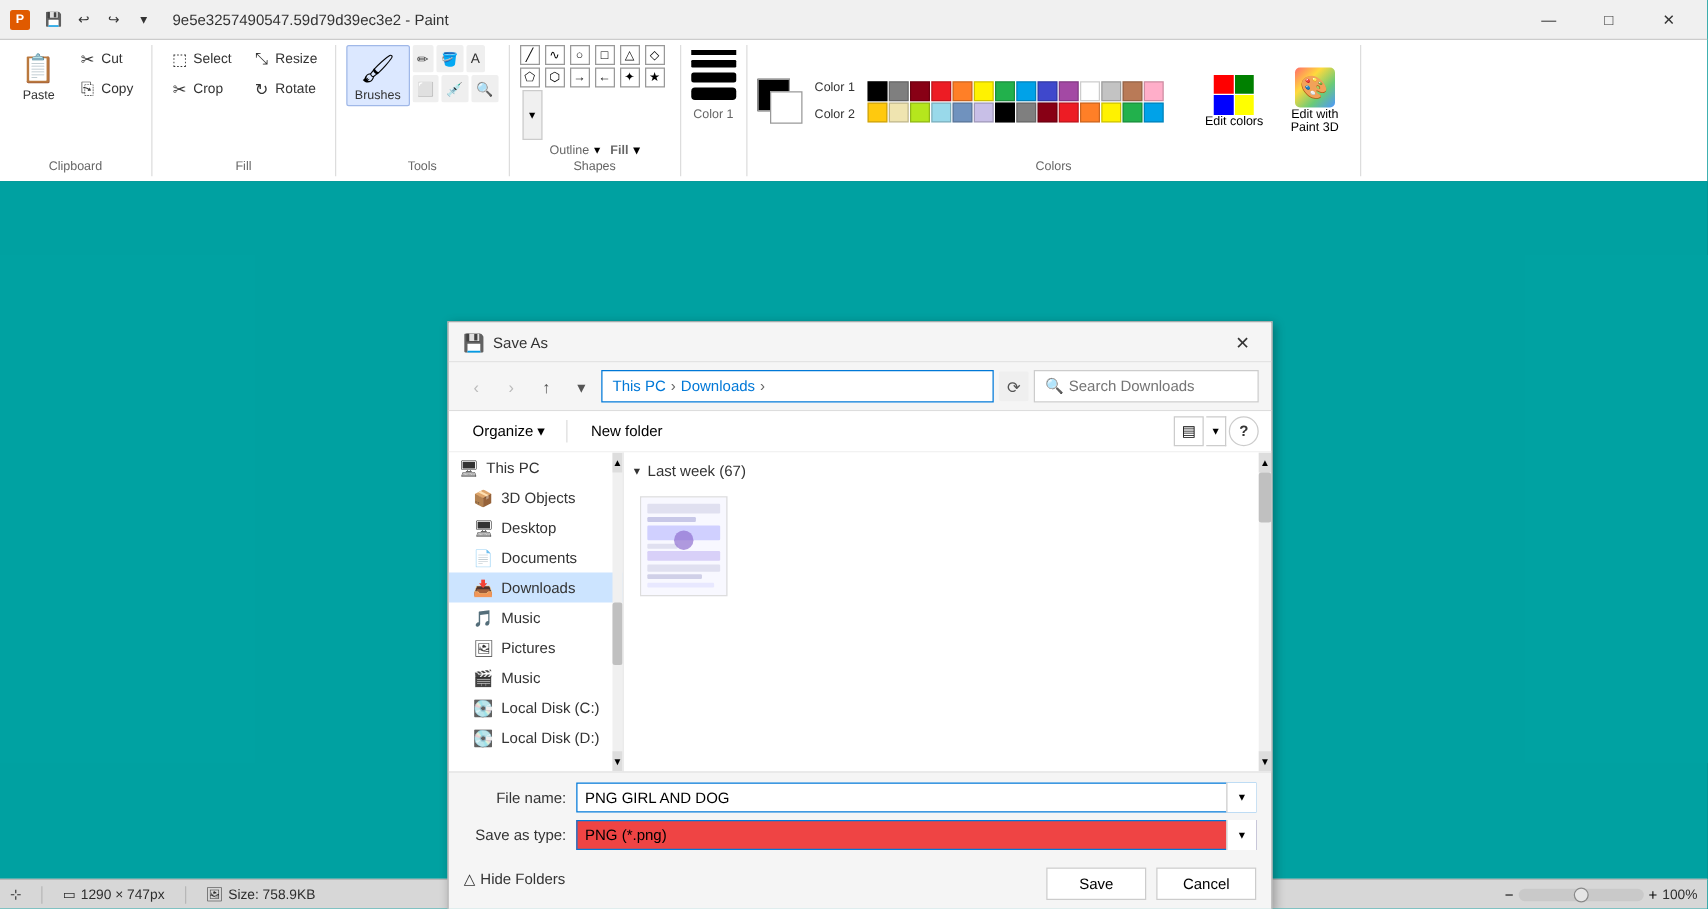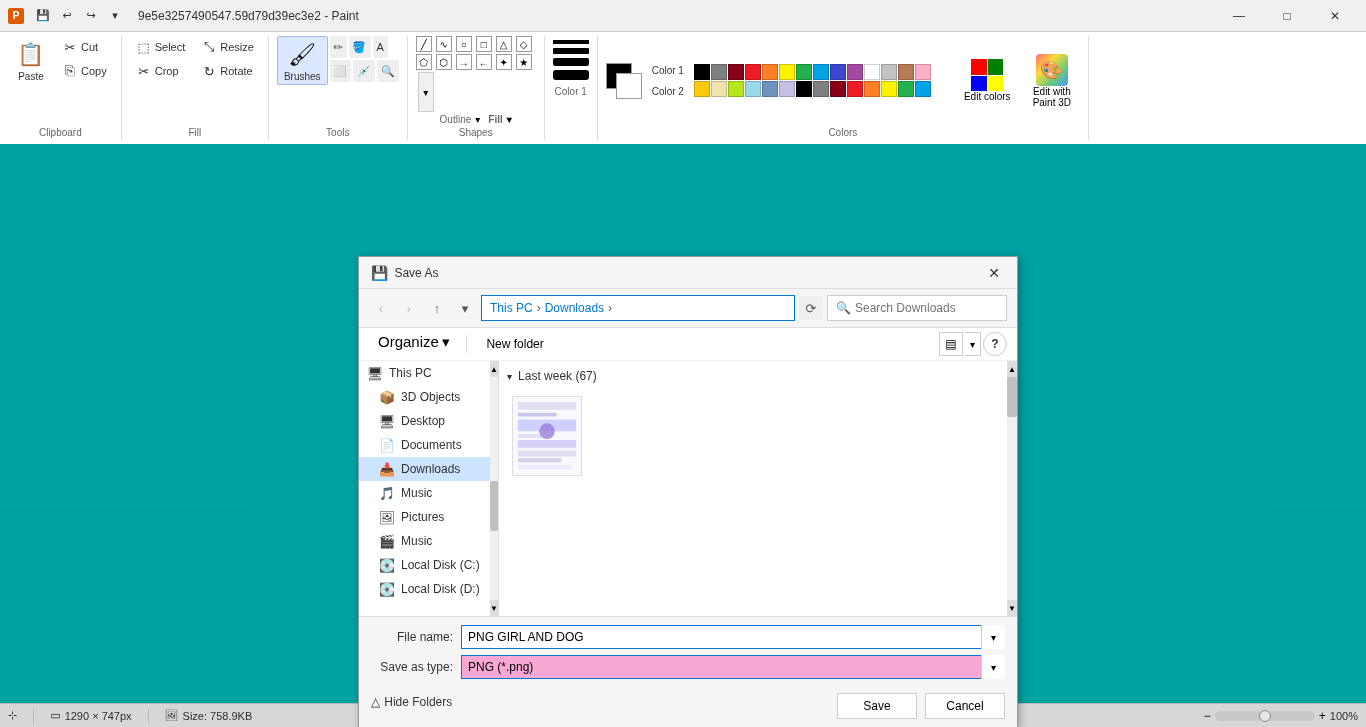--- a/index.html
+++ b/index.html
@@ -54,21 +54,21 @@
     .breadcrumb { flex: 1; height: 26px; background: white; border: 1px solid #0078d7; display: flex; align-items: center; padding: 0 8px; gap: 4px; font-size: 12px; }
     .breadcrumb-item { color: #0078d7; cursor: pointer; }
     .breadcrumb-sep { color: #666; }
     .dialog-refresh { width: 24px; height: 24px; display: flex; align-items: center; justify-content: center; cursor: pointer; font-size: 13px; color: #555; border: 1px solid transparent; border-radius: 2px; }
     .dialog-search { height: 26px; width: 180px; border: 1px solid #ccc; display: flex; align-items: center; padding: 0 8px; gap: 4px; background: white; }
     .dialog-search input { border: none; outline: none; font-size: 12px; width: 100%; color: #999; }
     .dialog-search-icon { color: #666; font-size: 12px; }
 
     
     .dialog-toolbar2 { display: flex; align-items: center; gap: 8px; padding: 4px 10px; background: white; border-bottom: 1px solid #eee; }
-    .organize-btn { display: flex; gap: 3px; height: 24px; padding: 0 8px; cursor: pointer; font-size: 15px; border: 1px solid transparent; border-radius: 2px; }
+    .organize-btn { display: flex; align-items: center; gap: 3px; height: 24px; padding: 0 8px; cursor: pointer; font-size: 12px; border: 1px solid transparent; border-radius: 2px; }
     .new-folder-btn { height: 24px; padding: 0 10px; font-size: 12px; cursor: pointer; background: transparent; border: 1px solid transparent; border-radius: 2px; }
     .view-btn { width: 24px; height: 24px; border: 1px solid #ccc; background: white; cursor: pointer; display: flex; align-items: center; justify-content: center; font-size: 12px; }
     .view-dropdown { width: 16px; height: 24px; border: 1px solid #ccc; border-left: none; background: white; cursor: pointer; display: flex; align-items: center; justify-content: center; font-size: 10px; }
     .help-btn { width: 24px; height: 24px; border: 1px solid #ccc; border-radius: 12px; background: transparent; cursor: pointer; display: flex; align-items: center; justify-content: center; font-size: 12px; font-weight: bold; color: #333; margin-left: auto; }
 
     
     .dialog-body { display: flex; height: 255px; }
     .dialog-sidebar { width: 140px; border-right: 1px solid #ddd; overflow-y: auto; background: white; position: relative; }
     .dialog-sidebar::-webkit-scrollbar { width: 8px; }
     .dialog-sidebar::-webkit-scrollbar-track { background: #f0f0f0; }
@@ -457,21 +457,21 @@
           <div class="form-row">
             <span class="form-label">File name:</span>
             <div class="form-input-container">
               <input type="text" class="form-input" value="PNG GIRL AND DOG" style="">
               <button class="form-dropdown">▾</button>
             </div>
           </div>
           <div class="form-row">
             <span class="form-label">Save as type:</span>
             <div class="form-input-container">
-              <input type="text" class="form-input" value="PNG (*.png)" readonly="" style="background: #f9a8d4;">
+              <input type="text" class="form-input" value="PNG (*.png)" readonly="" style="background: #ef4444;">
               <button class="form-dropdown">▾</button>
             </div>
           </div>
           <div style="display:flex;justify-content:space-between;align-items:center;margin-top:4px;">
             <div class="hide-folders">
               <span>△</span>
               <span>Hide Folders</span>
             </div>
             <div class="dialog-buttons">
               <button class="btn-save">Save</button>

